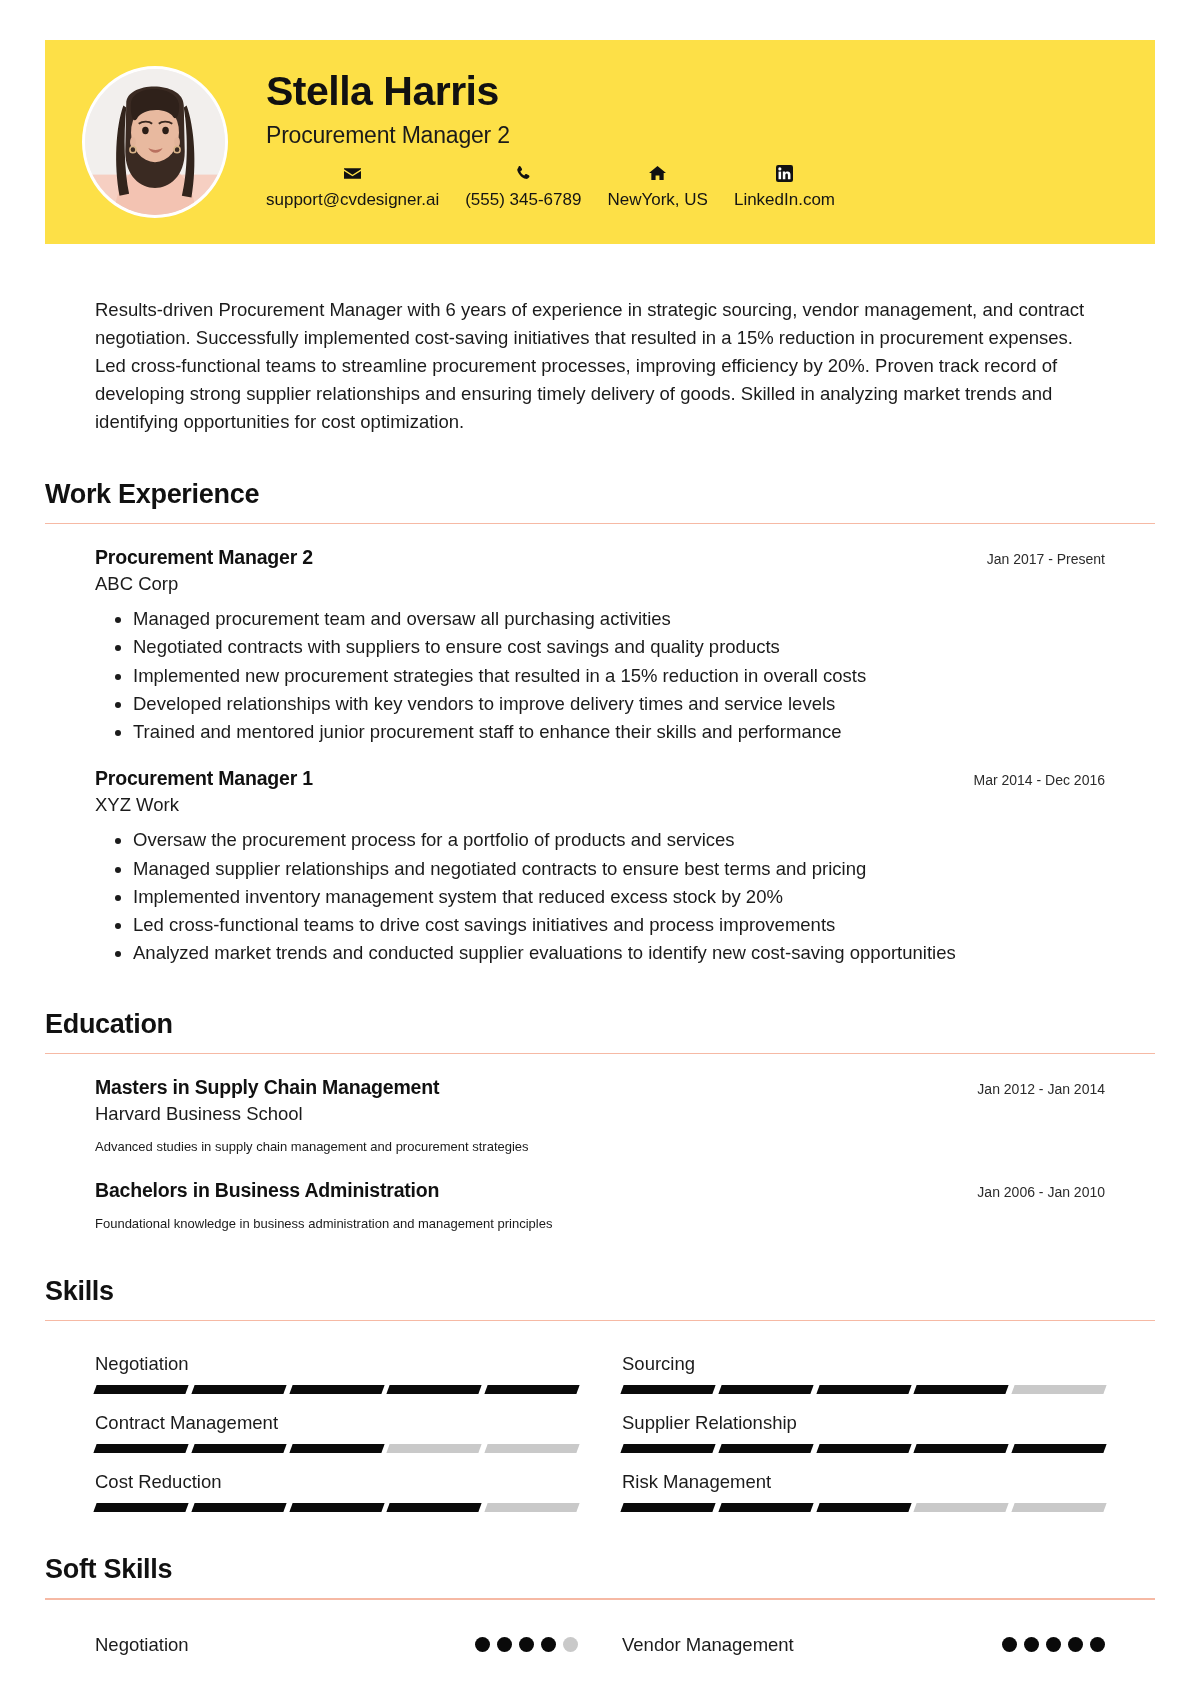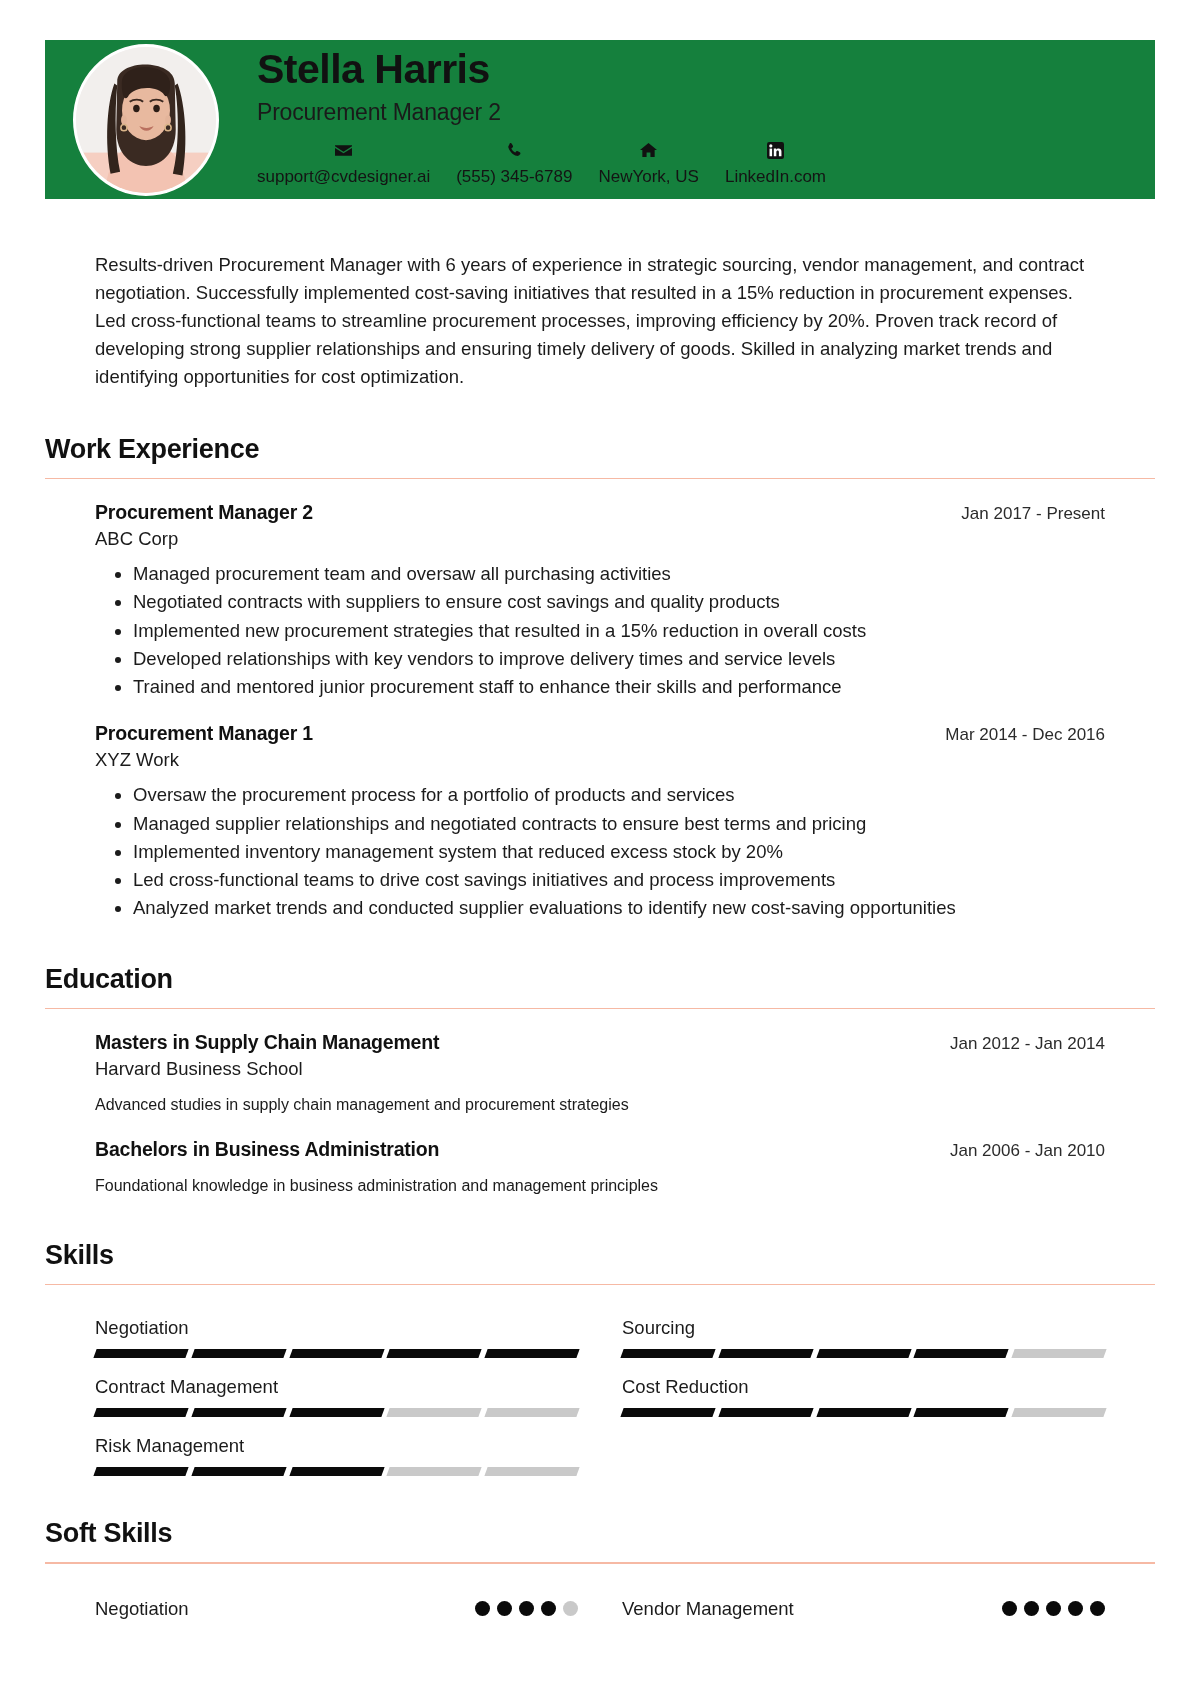--- a/index.html
+++ b/index.html
@@ -12,25 +12,25 @@
     font-stretch: condensed;
     color: #1a1a1a;
     overflow: hidden;
   }
 
   .page { width: 1200px; height: 1684px; position: relative; }
 
   
   .header {
     margin: 40px 45px 0 45px;
-    background: #15803d;
-    height: 159px;
+    background: #fde047;
+    height: 204px;
     display: flex;
     align-items: center;
-    padding-left: 28px;
+    padding-left: 37px;
   }
   .avatar-wrap {
     width: 146px; height: 152px;
     border-radius: 50%;
     overflow: hidden;
     background: #f3f0ee;
     flex: 0 0 auto;
     position: relative;
     border: 3px solid #ffffff;
   }
@@ -97,32 +97,32 @@
     justify-content: space-between;
     align-items: baseline;
   }
   .entry-title {
     font-size: 19.5px;
     font-weight: bold;
     color: #111111;
     letter-spacing: -0.2px;
   }
   .entry-date {
-    font-size: 17px;
+    font-size: 14px;
     color: #2b2b2b;
     white-space: nowrap;
     padding-left: 16px;
   }
   .entry-org {
     font-size: 18.5px;
     color: #1b1b1b;
     margin-top: 4px;
   }
   .entry-desc {
-    font-size: 16px;
+    font-size: 13px;
     color: #1b1b1b;
     margin-top: 13px;
     line-height: 1.45;
   }
   .bullets {
     margin-top: 11px;
     padding-left: 38px;
   }
   .bullets li {
     font-size: 18.5px;
@@ -352,20 +352,30 @@
           <div class="skill-label">Contract Management</div>
           <div class="skill-bar">
               <div class="seg on"></div>
               <div class="seg on"></div>
               <div class="seg on"></div>
               <div class="seg"></div>
               <div class="seg"></div>
             </div>
         </div>
         <div class="skill-row">
+          <div class="skill-label">Supplier Relationship</div>
+          <div class="skill-bar">
+              <div class="seg on"></div>
+              <div class="seg on"></div>
+              <div class="seg on"></div>
+              <div class="seg on"></div>
+              <div class="seg on"></div>
+            </div>
+        </div>
+        <div class="skill-row">
           <div class="skill-label">Cost Reduction</div>
           <div class="skill-bar">
               <div class="seg on"></div>
               <div class="seg on"></div>
               <div class="seg on"></div>
               <div class="seg on"></div>
               <div class="seg"></div>
             </div>
         </div>
         <div class="skill-row">

